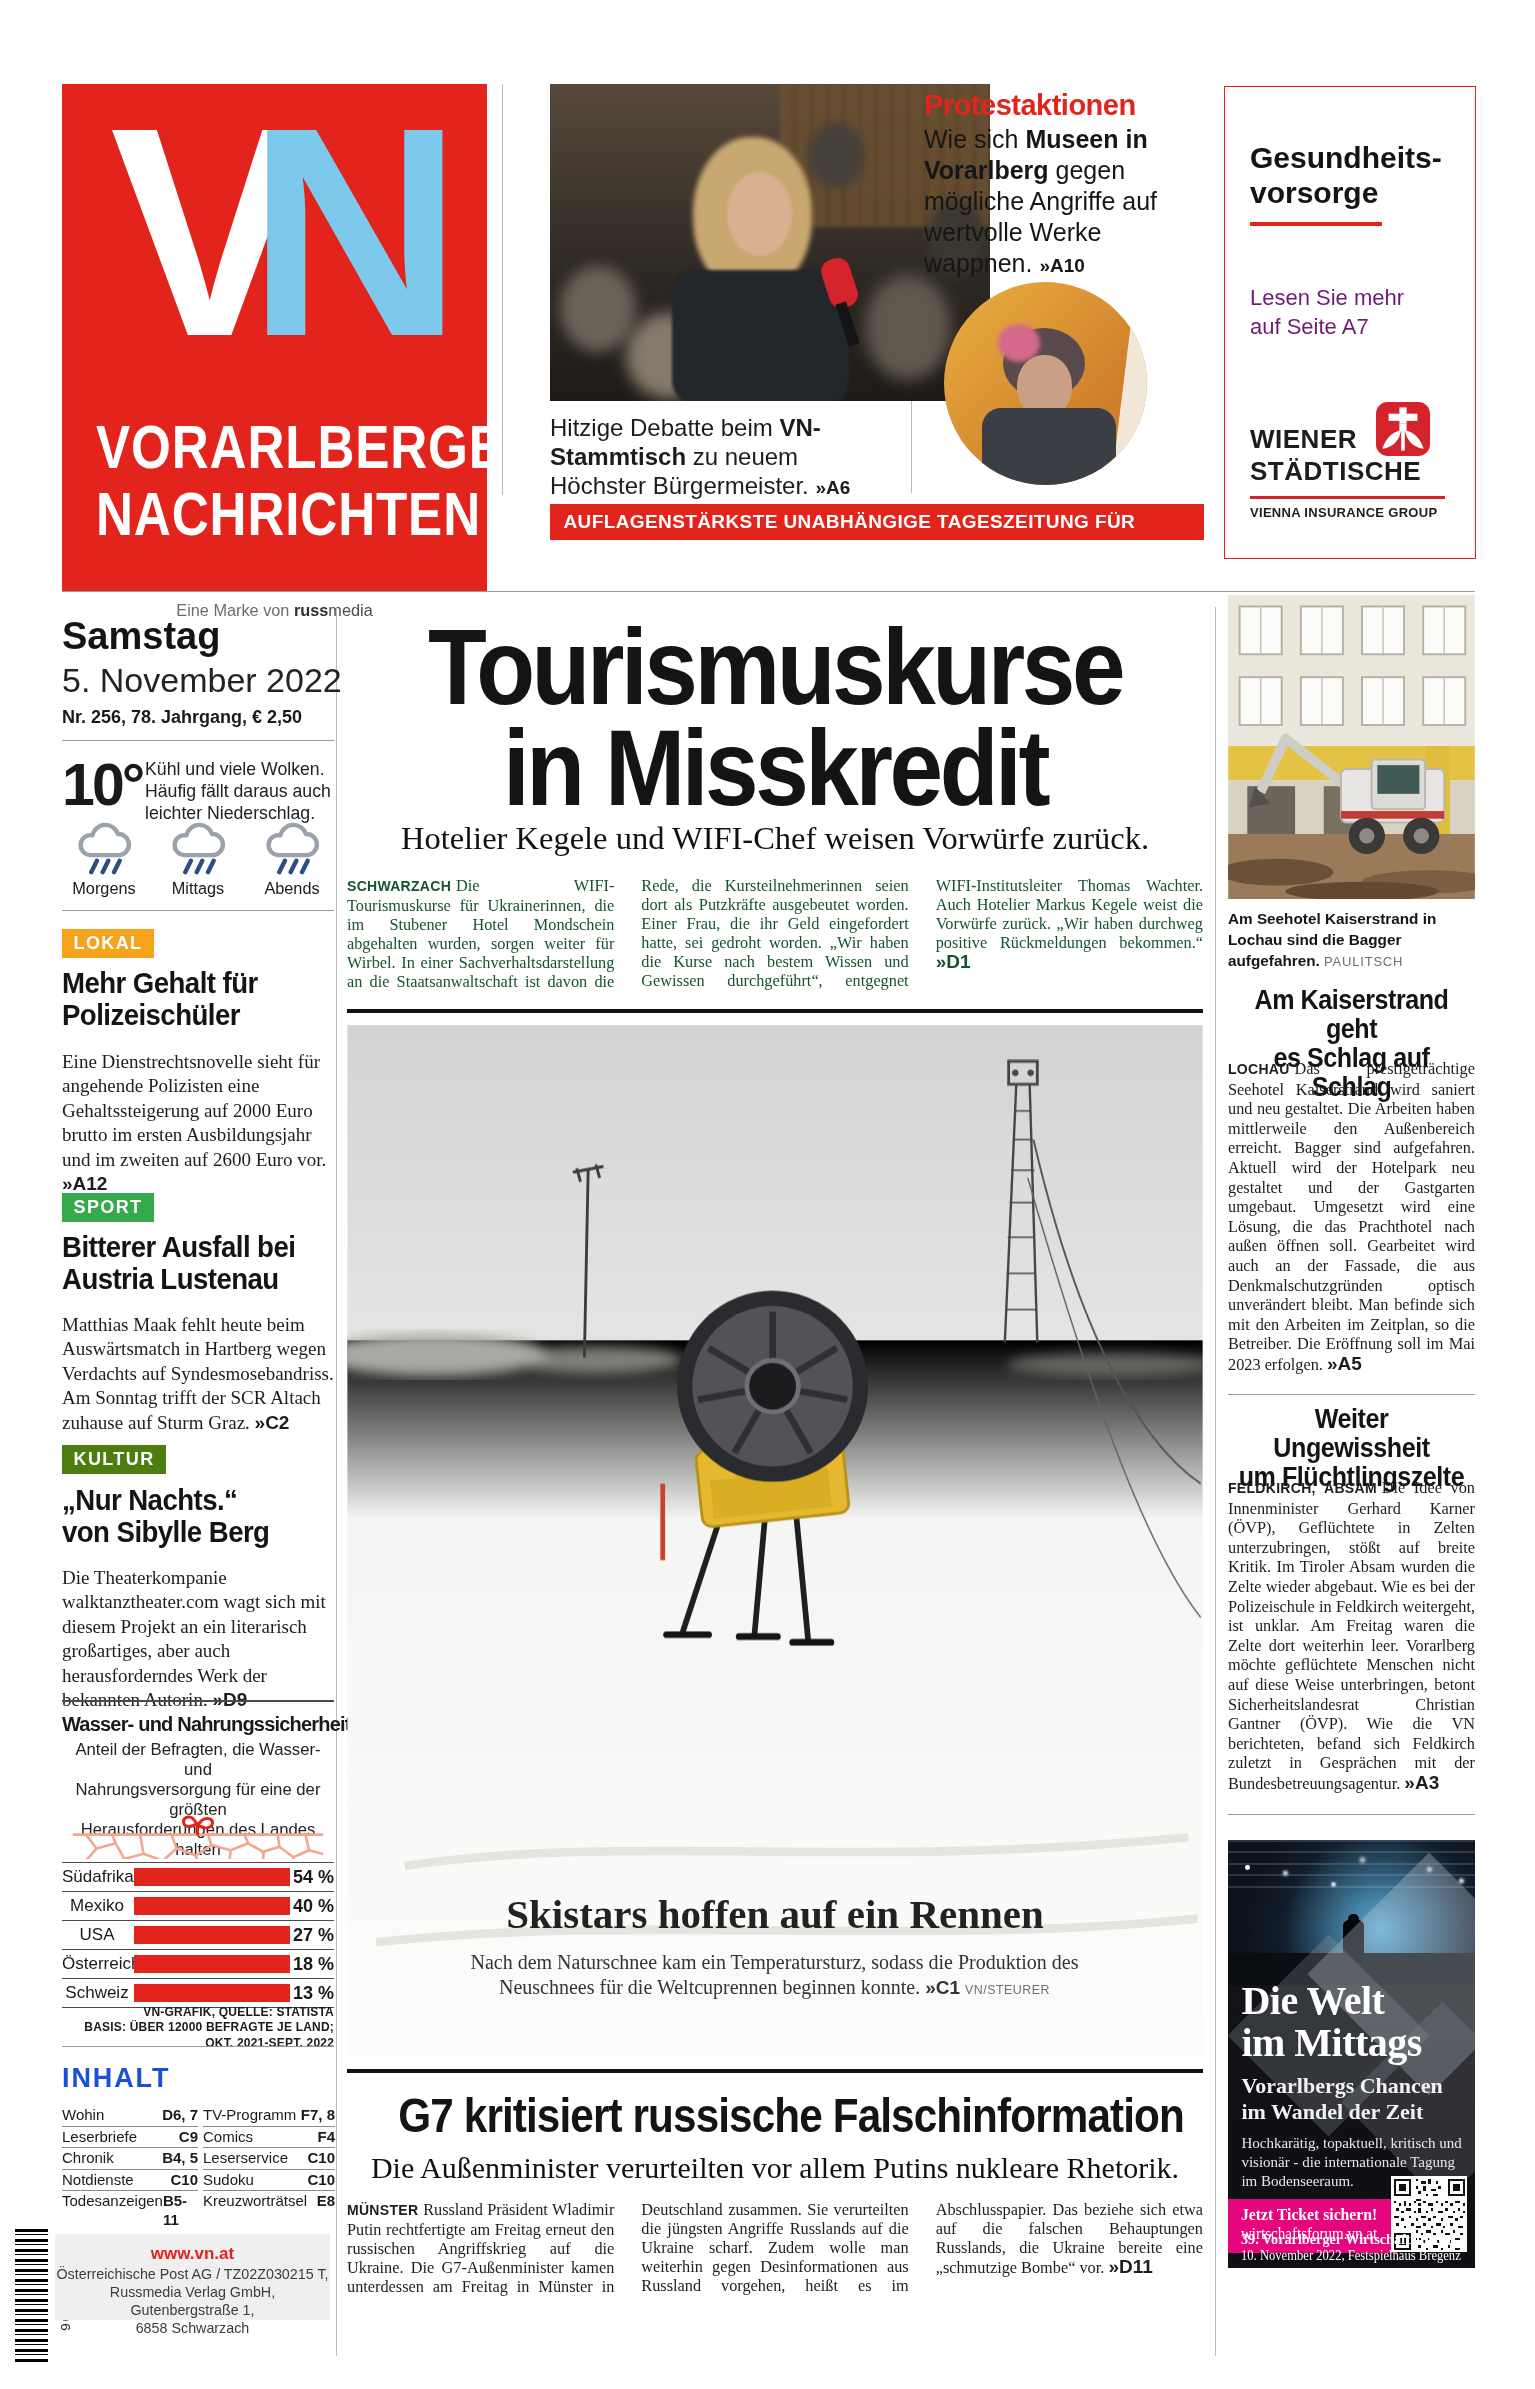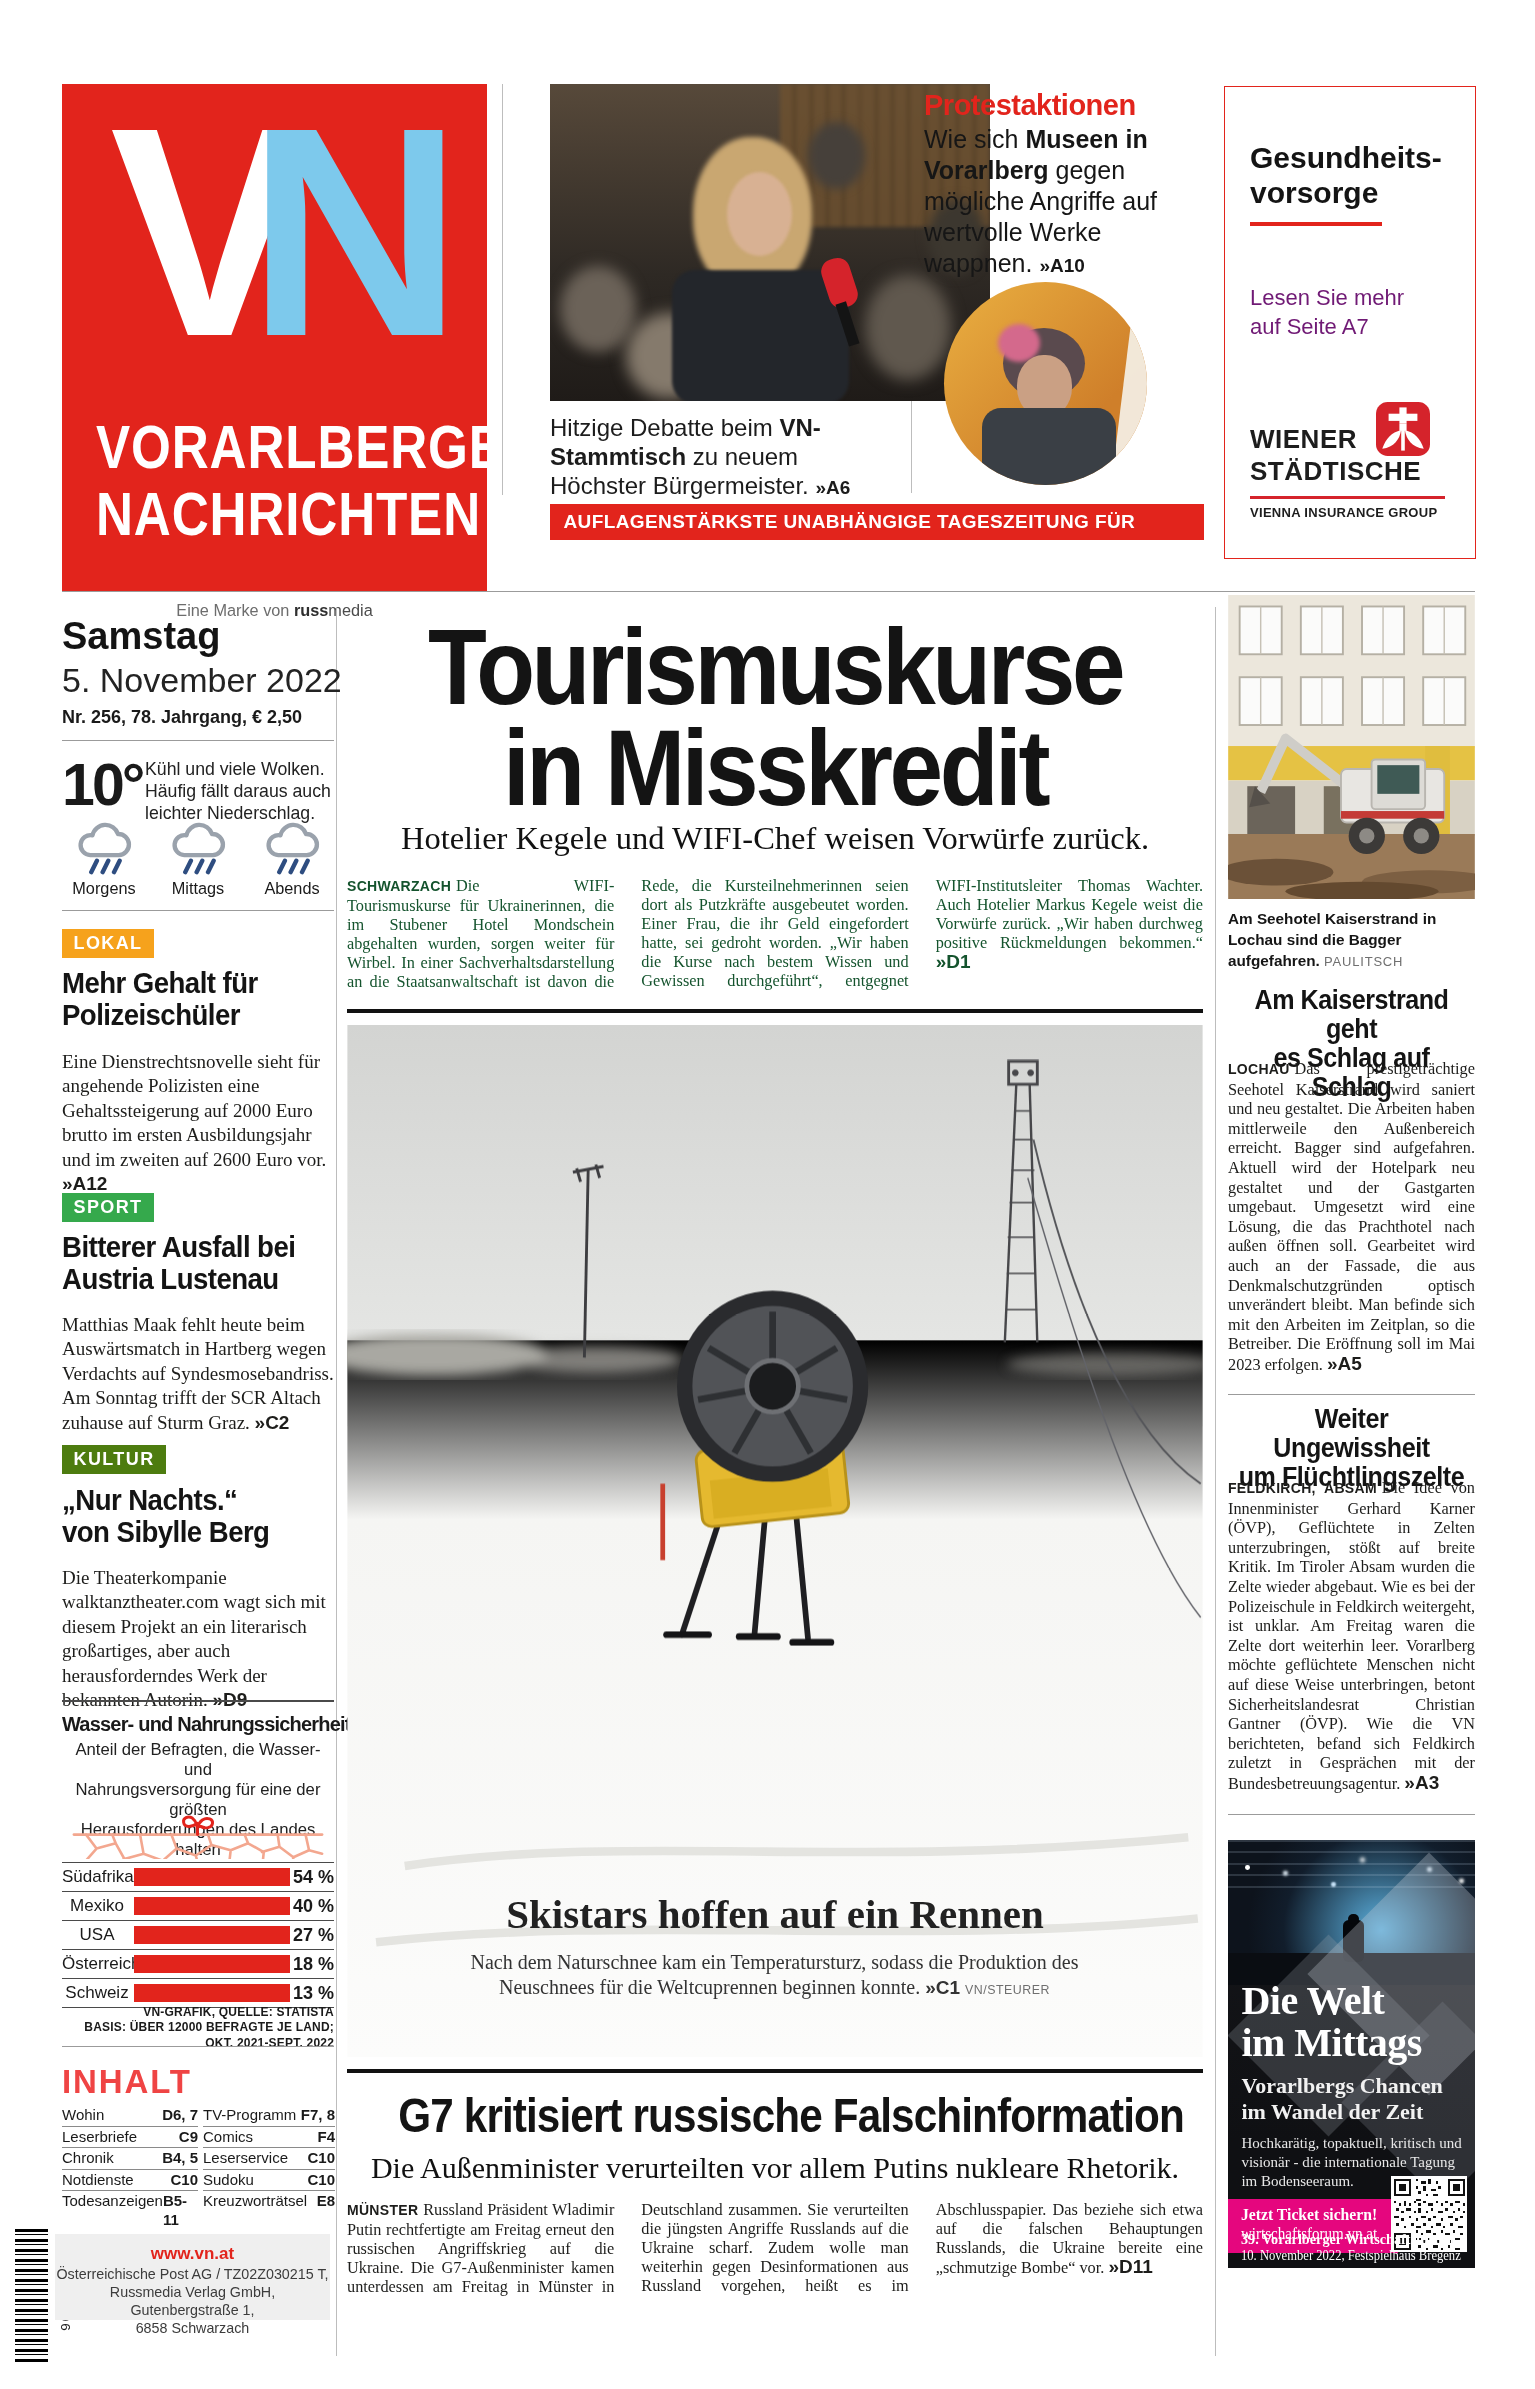--- a/index.html
+++ b/index.html
@@ -250,21 +250,21 @@
       <div class="bar-fill"></div>
       <div class="bar-val">13 %</div>
     </div>
   </div>
   <div class="abs" style="left:62px;top:2005px;width:272px;text-align:right;font-size:12px;font-weight:700;line-height:15.3px;letter-spacing:0.2px">
     <div>VN-GRAFIK, QUELLE: STATISTA</div>
       <div>BASIS: ÜBER 12000 BEFRAGTE JE LAND; OKT. 2021-SEPT. 2022</div>
   </div>
   <div class="abs hline" style="left:62px;top:2046px;width:272px"></div>
 
-  <div class="abs" style="left:62px;top:2063px;font-size:33px;font-weight:700;letter-spacing:1.9px;color:#ef4444"><span>INHALT</span></div>
+  <div class="abs" style="left:62px;top:2063px;font-size:27px;font-weight:700;letter-spacing:1.9px;color:#1d4ed8"><span>INHALT</span></div>
   <div class="abs" style="left:62px;top:2105px;width:136px">
     <div class="toc-row">
         <span>Wohin</span>
         <span class="toc-page">D6, 7</span>
       </div>
     <div class="toc-row">
         <span>Leserbriefe</span>
         <span class="toc-page">C9</span>
       </div>
     <div class="toc-row">

